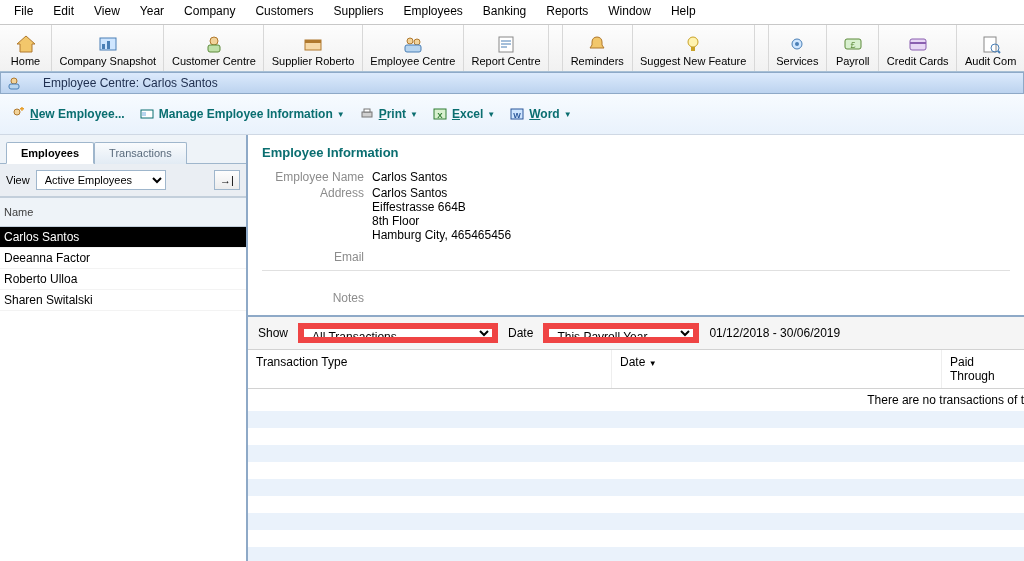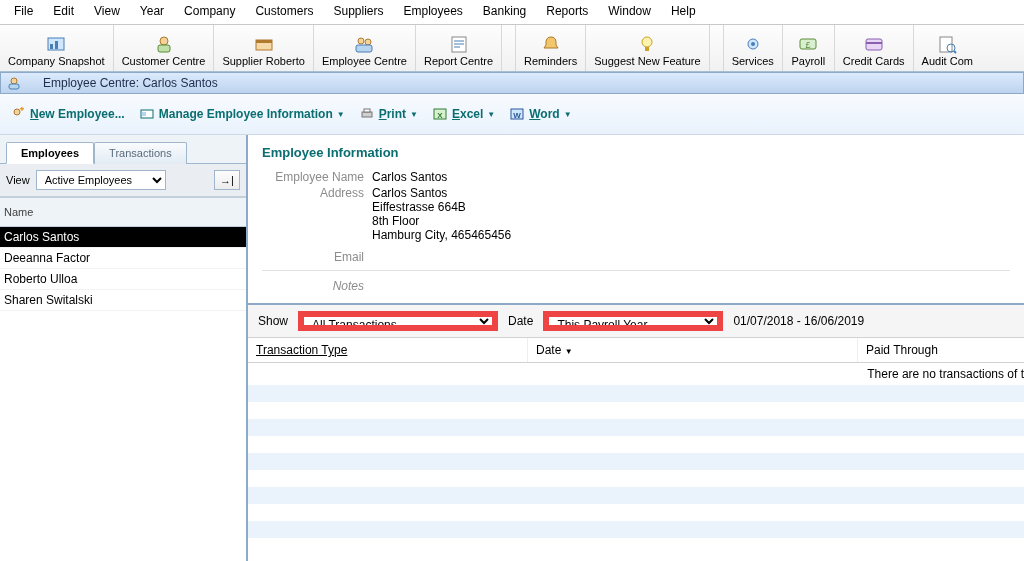--- a/index.html
+++ b/index.html
@@ -241,20 +241,28 @@
   <div class="menu">Customers</div>
   <div class="menu">Suppliers</div>
   <div class="menu">Employees</div>
   <div class="menu">Banking</div>
   <div class="menu">Reports</div>
   <div class="menu">Window</div>
   <div class="menu">Help</div>
 </div>
 
 <div class="toolbar">
+  <div class="tb-btn">
+    <span class="tb-ico">
+        <svg width="22" height="20">
+          <polygon points="11,2 20,10 17,10 17,18 5,18 5,10 2,10" fill="#f2c76b" stroke="#b0792e"></polygon>
+        </svg>
+      </span>
+    <span>Home</span>
+  </div>
   <div class="tb-btn">
     <span class="tb-ico">
         <svg width="22" height="20">
           <rect x="3" y="4" width="16" height="12" fill="#cfe6ff" stroke="#4a7fb5"></rect>
           <rect x="5" y="10" width="3" height="5" fill="#4a7fb5"></rect>
           <rect x="10" y="7" width="3" height="8" fill="#4a7fb5"></rect>
         </svg>
       </span>
     <span>Company Snapshot</span>
   </div>
@@ -458,37 +466,37 @@
           <div>Eiffestrasse 664B</div>
           <div>8th Floor</div>
           <div>Hamburg City, 465465456</div>
         </div>
       </div>
       <div class="info-row" style="margin-top:8px;">
         <div class="info-lbl">Email</div>
         <div class="info-val"></div>
       </div>
       <div class="info-divider"></div>
-      <div class="info-row" style="margin-top:8px;font-style:italic;">
+      <div class="info-row" style="margin-top:20px;">
         <div class="info-lbl">Notes</div>
         <div class="info-val"></div>
       </div>
     </div>
 
     <div class="filterbar">
       <span>Show</span>
       <select style="width:200px;"><option>All Transactions</option></select>
       <span>Date</span>
-      <select style="width:180px;"><option>This Payroll Year</option></select>
-      <span class="daterange">01/07/2018 - 16/06/2019</span>
+      <select style="width:156px;"><option>This Payroll Year</option></select>
+      <span class="daterange">01/12/2018 - 30/06/2019</span>
     </div>
 
     <div class="txtable">
       <div class="tx-hdr">
-        <div class="th" style="width:280px;text-decoration:underline;">Transaction Type</div>
+        <div class="th" style="width:364px;">Transaction Type</div>
         <div class="th" style="width:330px;"><span>Date</span>&nbsp;<span style="font-size:8px;">▼</span></div>
         <div class="th" style="flex:1;border-right:none;">Paid Through</div>
       </div>
       <div class="tx-empty">There are no transactions of t</div>
       <div class="tx-rows">
         <div class="tx-row"></div>
         <div class="tx-row"></div>
         <div class="tx-row"></div>
         <div class="tx-row"></div>
         <div class="tx-row"></div>

